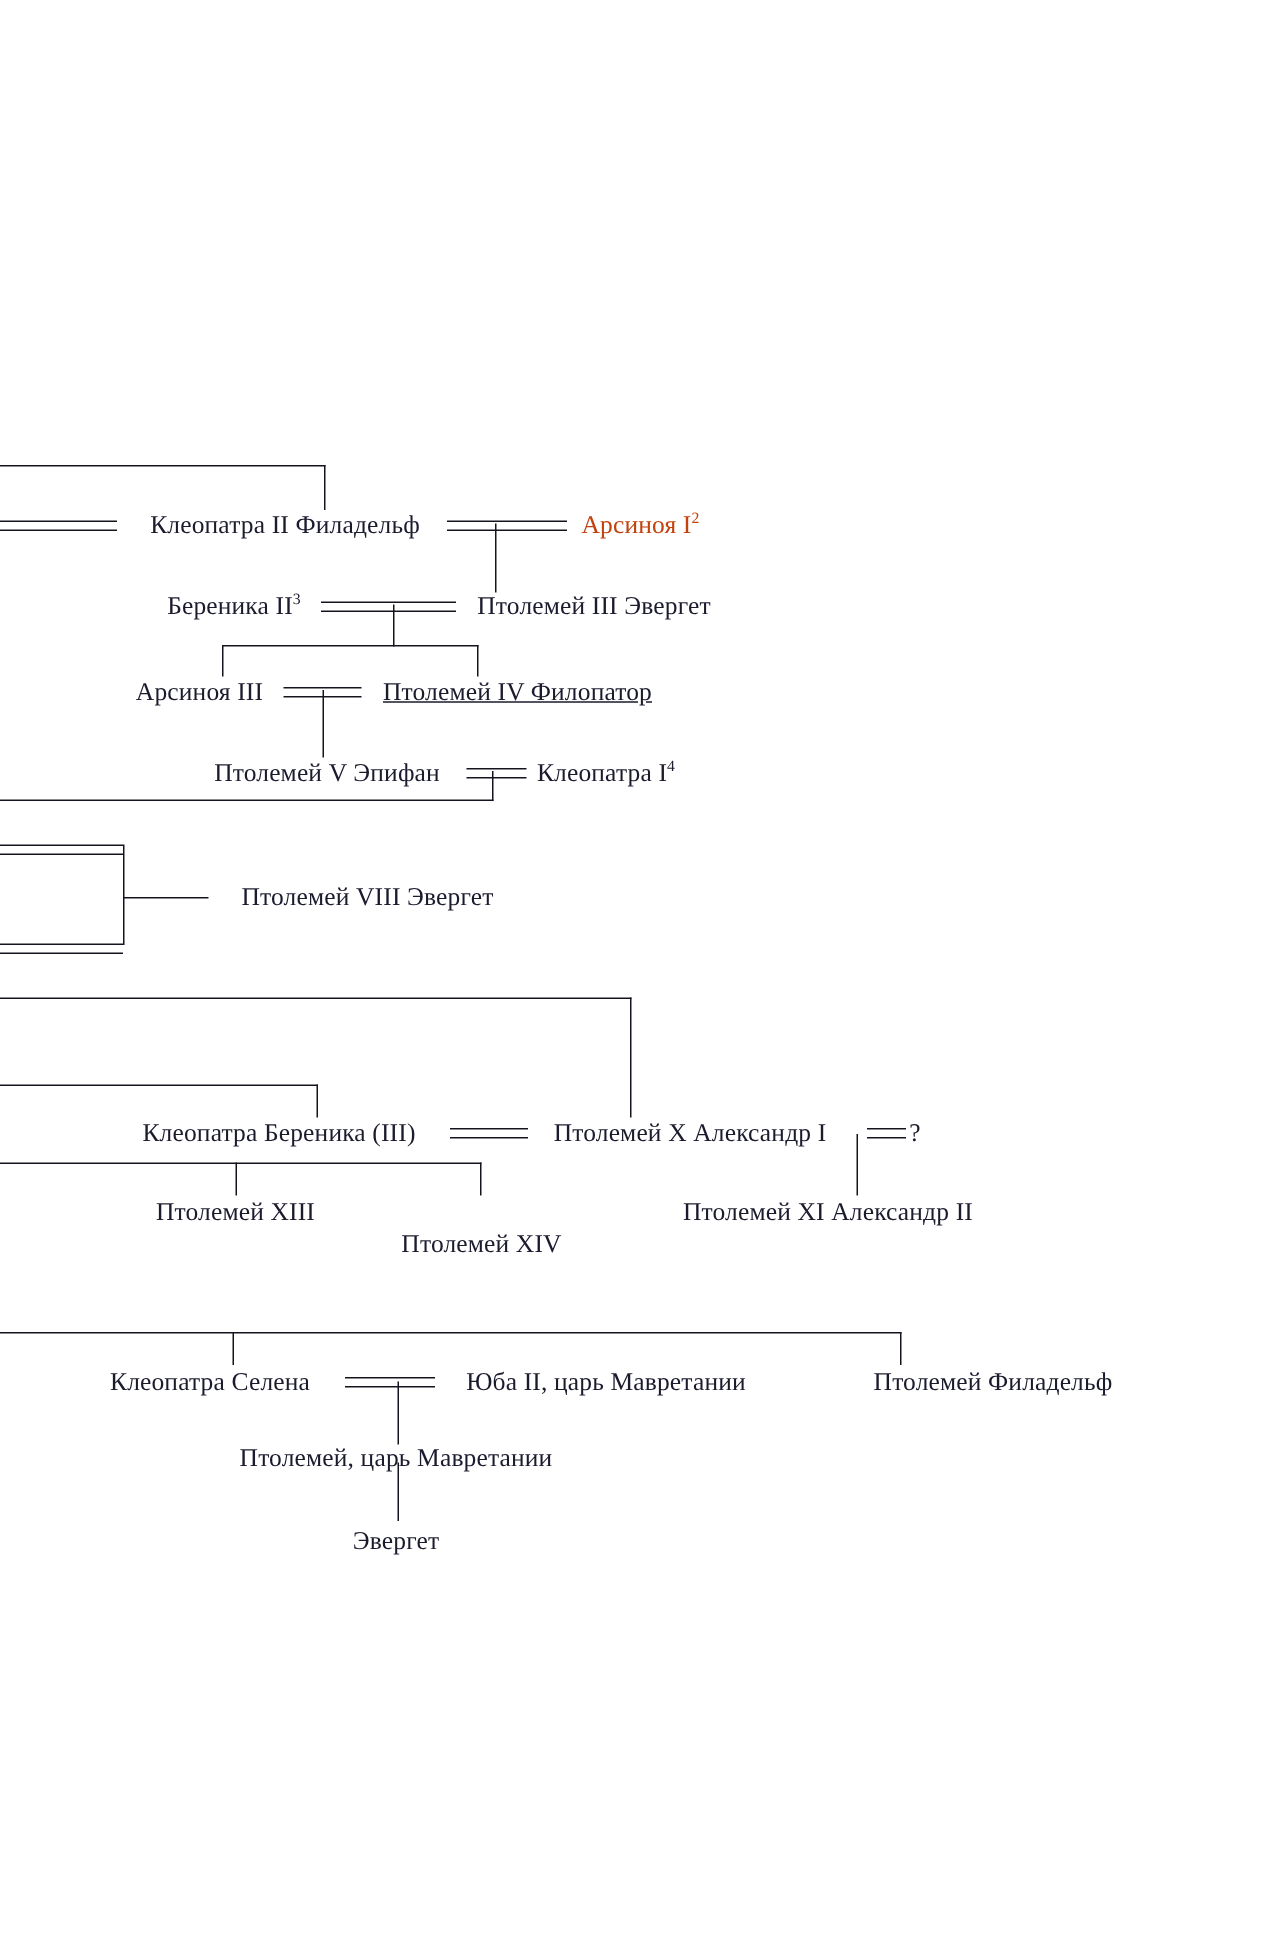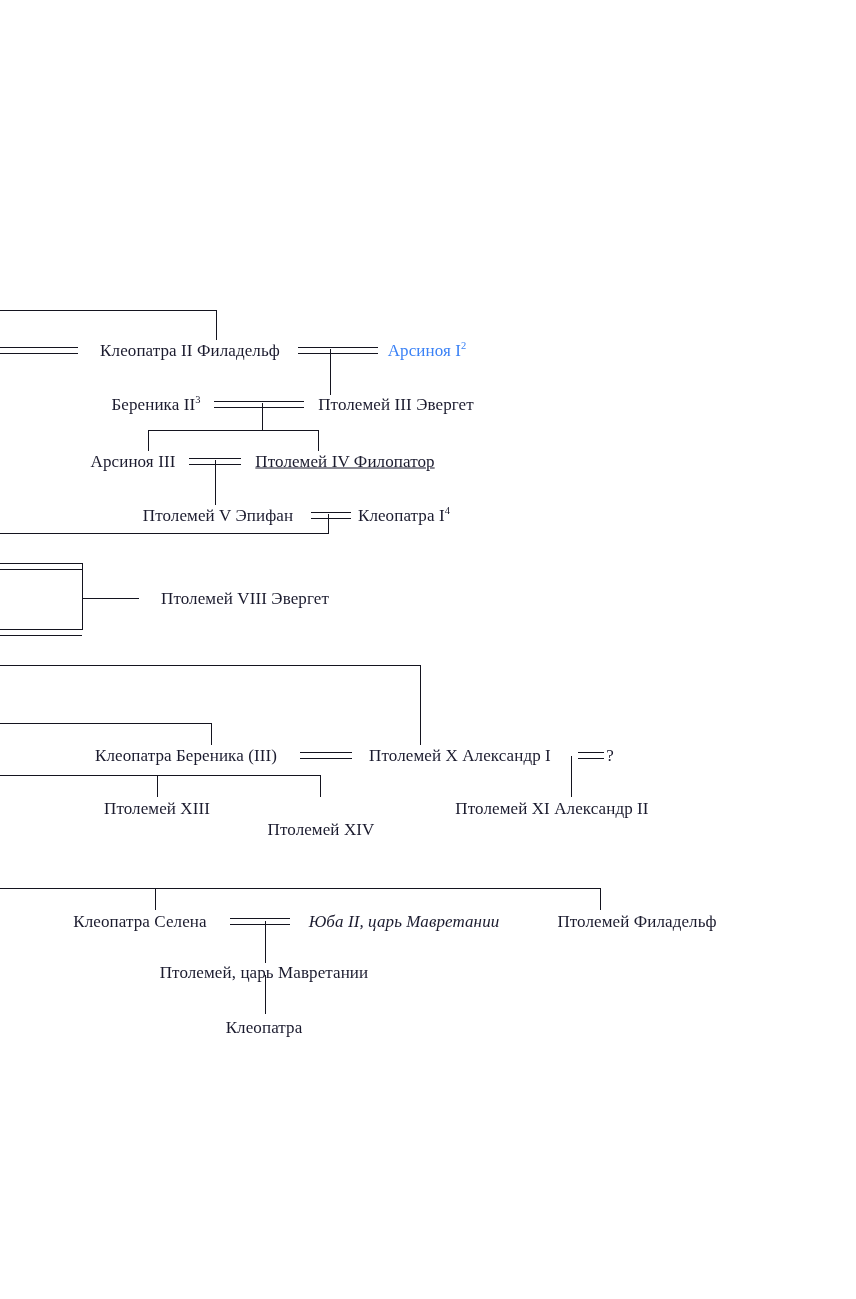--- a/index.html
+++ b/index.html
@@ -91,33 +91,33 @@
       <div class="marriage" style="left: 189px; top: 458px; width: 52px; border-top-color: rgb(20, 20, 31); border-bottom-color: rgb(20, 20, 31);"></div>
       <div class="marriage" style="left: 311px; top: 512px; width: 40px; border-top-color: rgb(20, 20, 31); border-bottom-color: rgb(20, 20, 31);"></div>
       <div class="marriage" style="left: 0px; top: 563px; width: 82px; border-top-color: rgb(20, 20, 31); border-bottom-color: rgb(20, 20, 31);"></div>
       <div class="marriage" style="left: 0px; top: 629px; width: 82px; border-top-color: rgb(20, 20, 31); border-bottom-color: rgb(20, 20, 31);"></div>
       <div class="marriage" style="left: 300px; top: 752px; width: 52px; border-top-color: rgb(20, 20, 31); border-bottom-color: rgb(20, 20, 31);"></div>
       <div class="marriage" style="left: 578px; top: 752px; width: 26px; border-top-color: rgb(20, 20, 31); border-bottom-color: rgb(20, 20, 31);"></div>
       <div class="marriage" style="left: 230px; top: 918px; width: 60px; border-top-color: rgb(20, 20, 31); border-bottom-color: rgb(20, 20, 31);"></div>
     </div>
   <div id="nodes-layer">
       <div class="node center" style="left: 190px; top: 350px; color: rgb(27, 27, 46);"><span>Клеопатра II Филадельф</span></div>
-      <div class="node center" style="left: 427px; top: 350px; color: #3b82f6;"><span>Арсиноя I</span><sup>2</sup></div>
+      <div class="node center" style="left: 427px; top: 350px; color: #c2410c;"><span>Арсиноя I</span><sup>2</sup></div>
       <div class="node center" style="left: 156px; top: 404px; color: rgb(27, 27, 46);"><span>Береника II</span><sup>3</sup></div>
       <div class="node center" style="left: 396px; top: 404px; color: rgb(27, 27, 46);"><span>Птолемей III Эвергет</span></div>
       <div class="node center" style="left: 133px; top: 461px; color: rgb(27, 27, 46);"><span>Арсиноя III</span></div>
       <div class="node center" style="left: 345px; top: 461px; color: rgb(27, 27, 46); text-decoration: underline;"><span>Птолемей IV Филопатор</span></div>
       <div class="node center" style="left: 218px; top: 515px; color: rgb(27, 27, 46);"><span>Птолемей V Эпифан</span></div>
       <div class="node center" style="left: 404px; top: 515px; color: rgb(27, 27, 46);"><span>Клеопатра I</span><sup>4</sup></div>
       <div class="node center" style="left: 245px; top: 598px; color: rgb(27, 27, 46);"><span>Птолемей VIII Эвергет</span></div>
       <div class="node center" style="left: 186px; top: 755px; color: rgb(27, 27, 46);"><span>Клеопатра Береника (III)</span></div>
       <div class="node center" style="left: 460px; top: 755px; color: rgb(27, 27, 46);"><span>Птолемей X Александр I</span></div>
       <div class="node center" style="left: 610px; top: 755px; color: rgb(27, 27, 46);"><span>?</span></div>
       <div class="node center" style="left: 157px; top: 808px; color: rgb(27, 27, 46);"><span>Птолемей XIII</span></div>
       <div class="node center" style="left: 321px; top: 808px; color: rgb(27, 27, 46); margin-top: 21px;"><span>Птолемей XIV</span></div>
       <div class="node center" style="left: 552px; top: 808px; color: rgb(27, 27, 46);"><span>Птолемей XI Александр II</span></div>
       <div class="node center" style="left: 140px; top: 921px; color: rgb(27, 27, 46);"><span>Клеопатра Селена</span></div>
-      <div class="node center" style="left: 404px; top: 921px; color: rgb(27, 27, 46); font-style: italic;"><span>Юба II, царь Мавретании</span></div>
-      <div class="node center" style="left: 637px; top: 921px; color: rgb(27, 27, 46);"><span>Птолемей Филадельф</span></div>
+      <div class="node center" style="left: 404px; top: 921px; color: rgb(27, 27, 46);"><span>Юба II, царь Мавретании</span></div>
+      <div class="node center" style="left: 662px; top: 921px; color: rgb(27, 27, 46);"><span>Птолемей Филадельф</span></div>
       <div class="node center" style="left: 264px; top: 972px; color: rgb(27, 27, 46);"><span>Птолемей, царь Мавретании</span></div>
-      <div class="node center" style="left: 264px; top: 1027px; color: rgb(27, 27, 46);"><span>Клеопатра</span></div>
+      <div class="node center" style="left: 264px; top: 1027px; color: rgb(27, 27, 46);"><span>Эвергет</span></div>
     </div>
 </div>
 
 </body></html>

